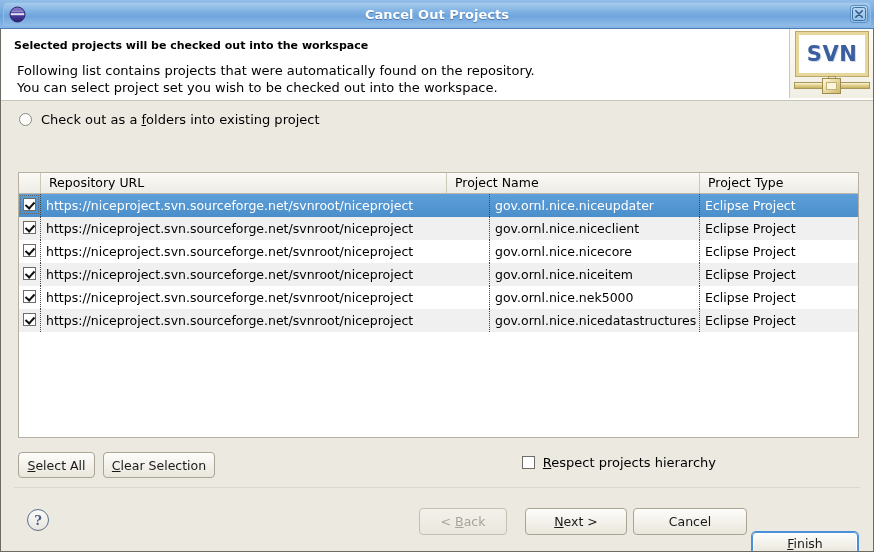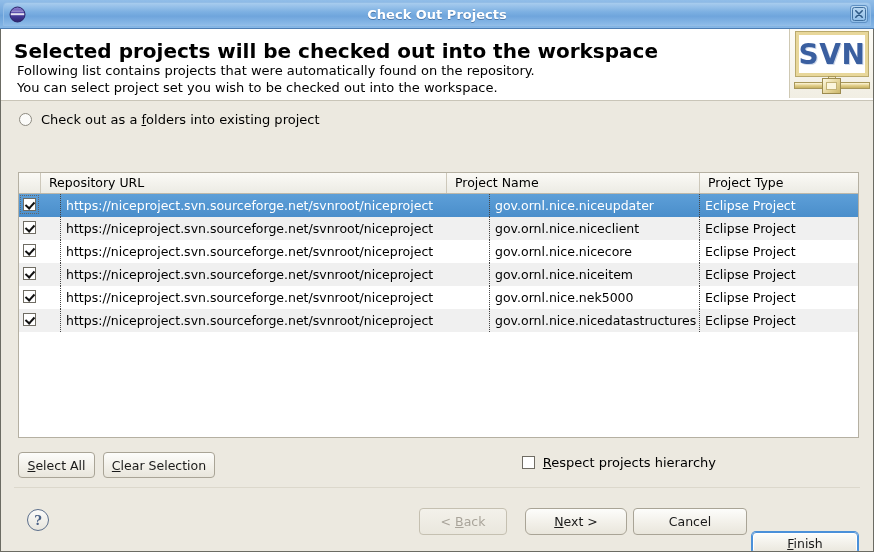--- a/index.html
+++ b/index.html
@@ -61,21 +61,21 @@
   
   .header {
     position: absolute; left: 1px; top: 29px;
     width: 872px; height: 72px;
     background: #ffffff;
     border-bottom: 1px solid #c9c5b8;
     box-sizing: border-box;
   }
   .hdr-title {
     position: absolute; left: 13px; top: 10px;
-    font-size: 20px; font-weight: bold; color: #000;
+    font-size: 11px; font-weight: bold; color: #000;
   }
   .hdr-line1 {
     position: absolute; left: 16px; top: 34px;
     font-size: 13px; color: #000;
   }
   .hdr-line2 {
     position: absolute; left: 16px; top: 51px;
     font-size: 13px; color: #000;
   }
 
@@ -91,21 +91,21 @@
     position: absolute; left: 6px; top: 3px;
     width: 72px; height: 44px;
     background: #ffffff;
     border: 3px solid #e8d79a;
     box-shadow: 0 0 0 1px #b9a96c;
     box-sizing: border-box;
   }
   .svn-text {
     position: absolute; left: 0; top: 0; width: 100%; height: 100%;
     display: flex; align-items: center; justify-content: center;
-    font-size: 28px; font-weight: bold; letter-spacing: .5px;
+    font-size: 21px; font-weight: bold; letter-spacing: .5px;
     color: #3a5fa0;
     text-shadow: 1px 1px 0 #cfd9ea;
   }
   .svn-bar {
     position: absolute; left: 4px; top: 53px;
     width: 76px; height: 7px;
     background: linear-gradient(to bottom,#fdf6d9,#e2cf8c,#c6b164);
     border: 1px solid #a8975a;
     box-sizing: border-box;
   }
@@ -207,21 +207,21 @@
   .row.alt   { background: #f0f0f0; }
   .row.white { background: #ffffff; }
   .row.sel   { background: linear-gradient(to bottom,#5d9fd8,#4a8ecb); color:#ffffff; }
   .cell {
     position: absolute; top: 0; height: 23px; line-height: 23px;
     overflow: hidden; white-space: nowrap;
     box-sizing: border-box;
     padding-left: 5px;
   }
   .cell.c0 { left: 0px;   width: 21px; padding-left: 0; }
-  .cell.c1 { left: 21px;  width: 406px; border-left: 1px dotted #444; margin-left: 20px; }
+  .cell.c1 { left: 21px;  width: 406px; border-left: 1px dotted #444; }
   .cell.c2 { left: 427px; width: 253px; border-left: 1px dotted #444; margin-left: 43px; }
   .cell.c3 { left: 680px; width: 159px; border-left: 1px dotted #444; }
 
   .cbx {
     width: 13px; height: 13px;
     margin: 4px 0 0 4px;
     background: #ffffff;
     border: 1px solid #6f6c63;
     box-sizing: border-box;
     position: relative;
@@ -277,21 +277,21 @@
     width:22px; height:22px; border-radius:50%;
     border:1px solid #5c6f8c;
     background: linear-gradient(to bottom,#fbfbfa,#e7e5dd);
     box-sizing:border-box;
     cursor:pointer;
     display:flex; align-items:center; justify-content:center;
     font-size:13px; font-weight:bold; color:#4c6286;
     font-family:"DejaVu Serif", serif;
   }
   .btn-back   { position:absolute; left:418px; top:20px; width:88px; height:27px; }
-  .btn-next   { position:absolute; left:524px; top:20px; width:102px; height:27px;border-radius:6px; }
+  .btn-next   { position:absolute; left:524px; top:20px; width:102px; height:27px; }
   .btn-cancel { position:absolute; left:632px; top:20px; width:114px; height:27px; }
   .btn-finish { position:absolute; left:751px; top:20px; width:106px; height:22px;margin-top:24px; }
 </style>
 </head>
 <body>
 
 <div class="window">
 
   <div class="titlebar">
     <div class="tb-inner"></div>
@@ -302,21 +302,21 @@
             <stop offset="0" stop-color="#8f7fd0"></stop>
             <stop offset="0.5" stop-color="#4a3fa0"></stop>
             <stop offset="1" stop-color="#2c2470"></stop>
           </linearGradient>
         </defs>
         <circle cx="8.5" cy="8.5" r="7.5" fill="url(#gl)" stroke="#2b2468" stroke-width="1"></circle>
         <path d="M1.8 7.2 H15.2 V9.2 H1.8 Z" fill="#ffffff" opacity="0.85"></path>
         <path d="M2.5 5.2 H14.5" stroke="#ffffff" stroke-width="0.9" opacity="0.45"></path>
       </svg>
     </div>
-    <div class="tb-title">Check Out Projects</div>
+    <div class="tb-title">Cancel Out Projects</div>
     <div class="tb-close">
       <svg width="16" height="16" viewBox="0 0 16 16">
         <rect x="1.5" y="1.5" width="13" height="13" rx="2" fill="none" stroke="#3f6f9f" stroke-width="1"></rect>
         <path d="M4.8 4.8 L11.2 11.2 M11.2 4.8 L4.8 11.2" stroke="#2f5a86" stroke-width="1.6" stroke-linecap="round"></path>
       </svg>
     </div>
   </div>
 
   <div class="header">
     <div class="hdr-title">Selected projects will be checked out into the workspace</div>

